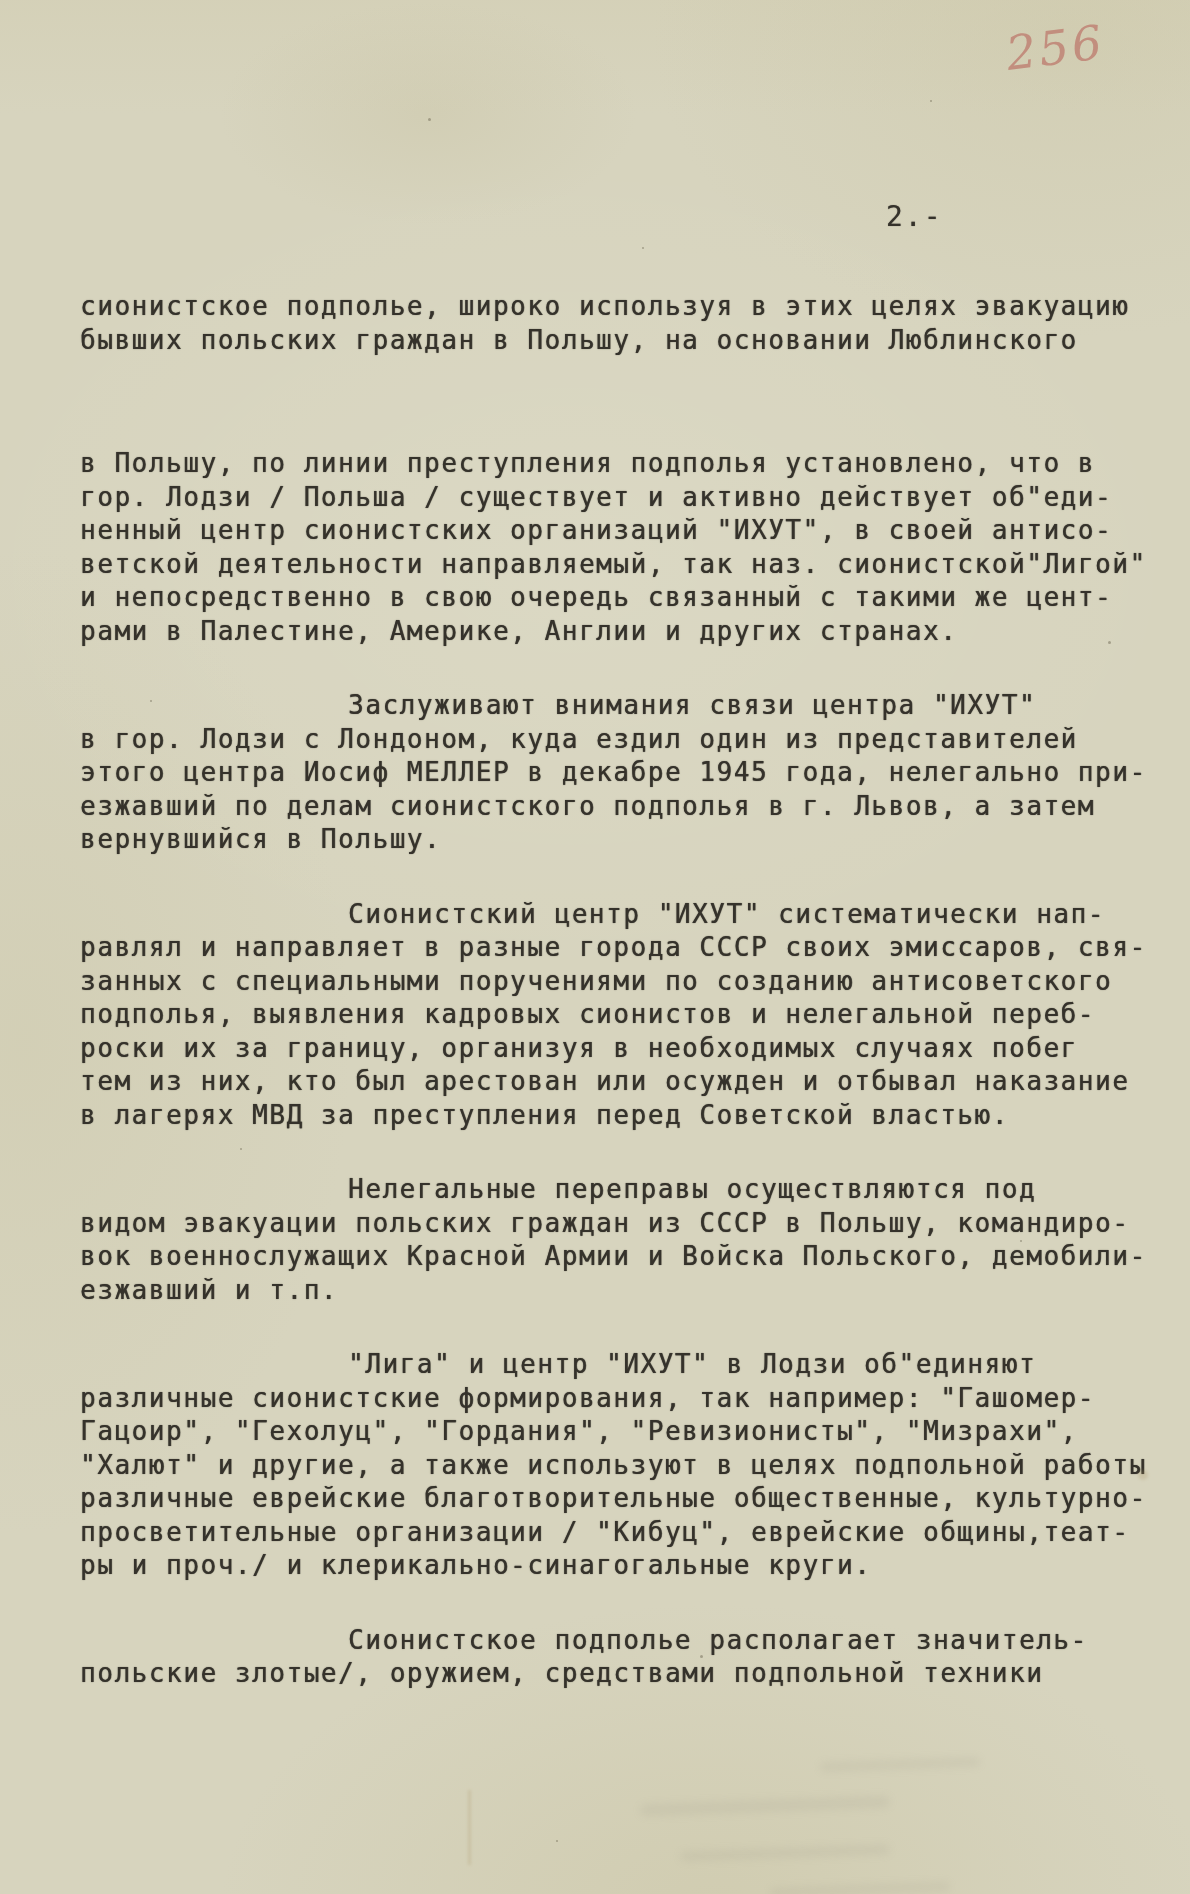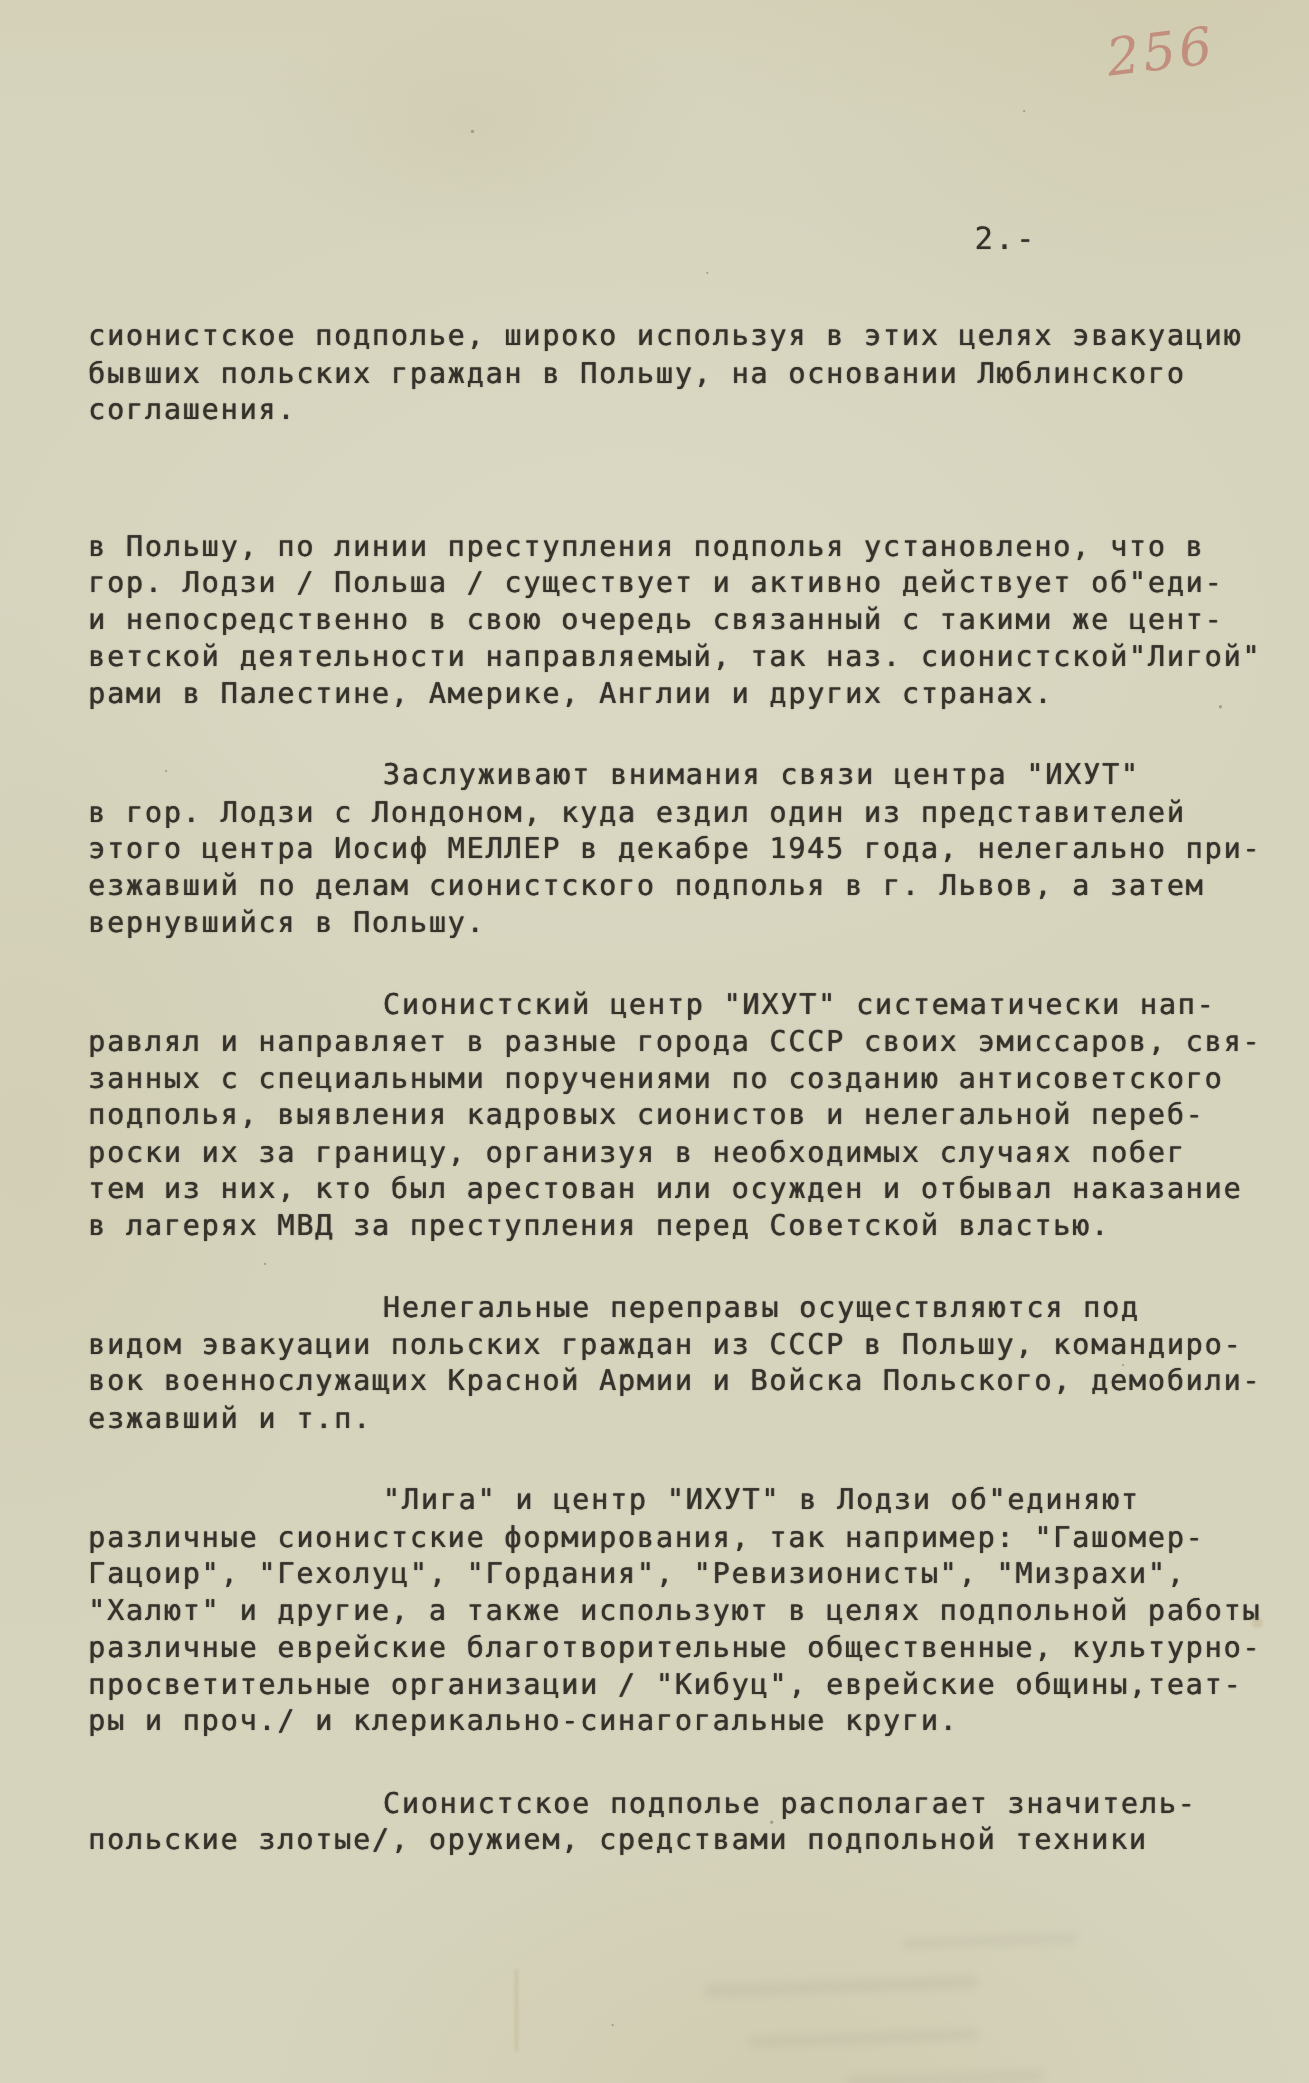--- a/index.html
+++ b/index.html
@@ -96,27 +96,27 @@
 <div class="page">
 
   <div class="hand-number">256</div>
 
   <div class="page-number">2.-</div>
 
   <div class="text-block">
       <div class="paragraph first">
         <div class="line">сионистское подполье, широко используя в этих целях эвакуацию</div>
         <div class="line">бывших польских граждан в Польшу, на основании Люблинского</div>
-        <div class="line">соглашения.</div>
       </div>
       <div class="paragraph">
         <div class="line">в Польшу, по линии преступления подполья установлено, что в</div>
         <div class="line">гор. Лодзи / Польша / существует и активно действует об"еди-</div>
+        <div class="line">ненный центр сионистских организаций "ИХУТ", в своей антисо-</div>
+        <div class="line">ветской деятельности направляемый, так наз. сионистской"Лигой"</div>
         <div class="line">и непосредственно в свою очередь связанный с такими же цент-</div>
-        <div class="line">ветской деятельности направляемый, так наз. сионистской"Лигой"</div>
         <div class="line">рами в Палестине, Америке, Англии и других странах.</div>
       </div>
       <div class="paragraph">
         <div class="line indent">Заслуживают внимания связи центра "ИХУТ"</div>
         <div class="line">в гор. Лодзи с Лондоном, куда ездил один из представителей</div>
         <div class="line">этого центра Иосиф МЕЛЛЕР в декабре 1945 года, нелегально при-</div>
         <div class="line">езжавший по делам сионистского подполья в г. Львов, а затем</div>
         <div class="line">вернувшийся в Польшу.</div>
       </div>
       <div class="paragraph">

